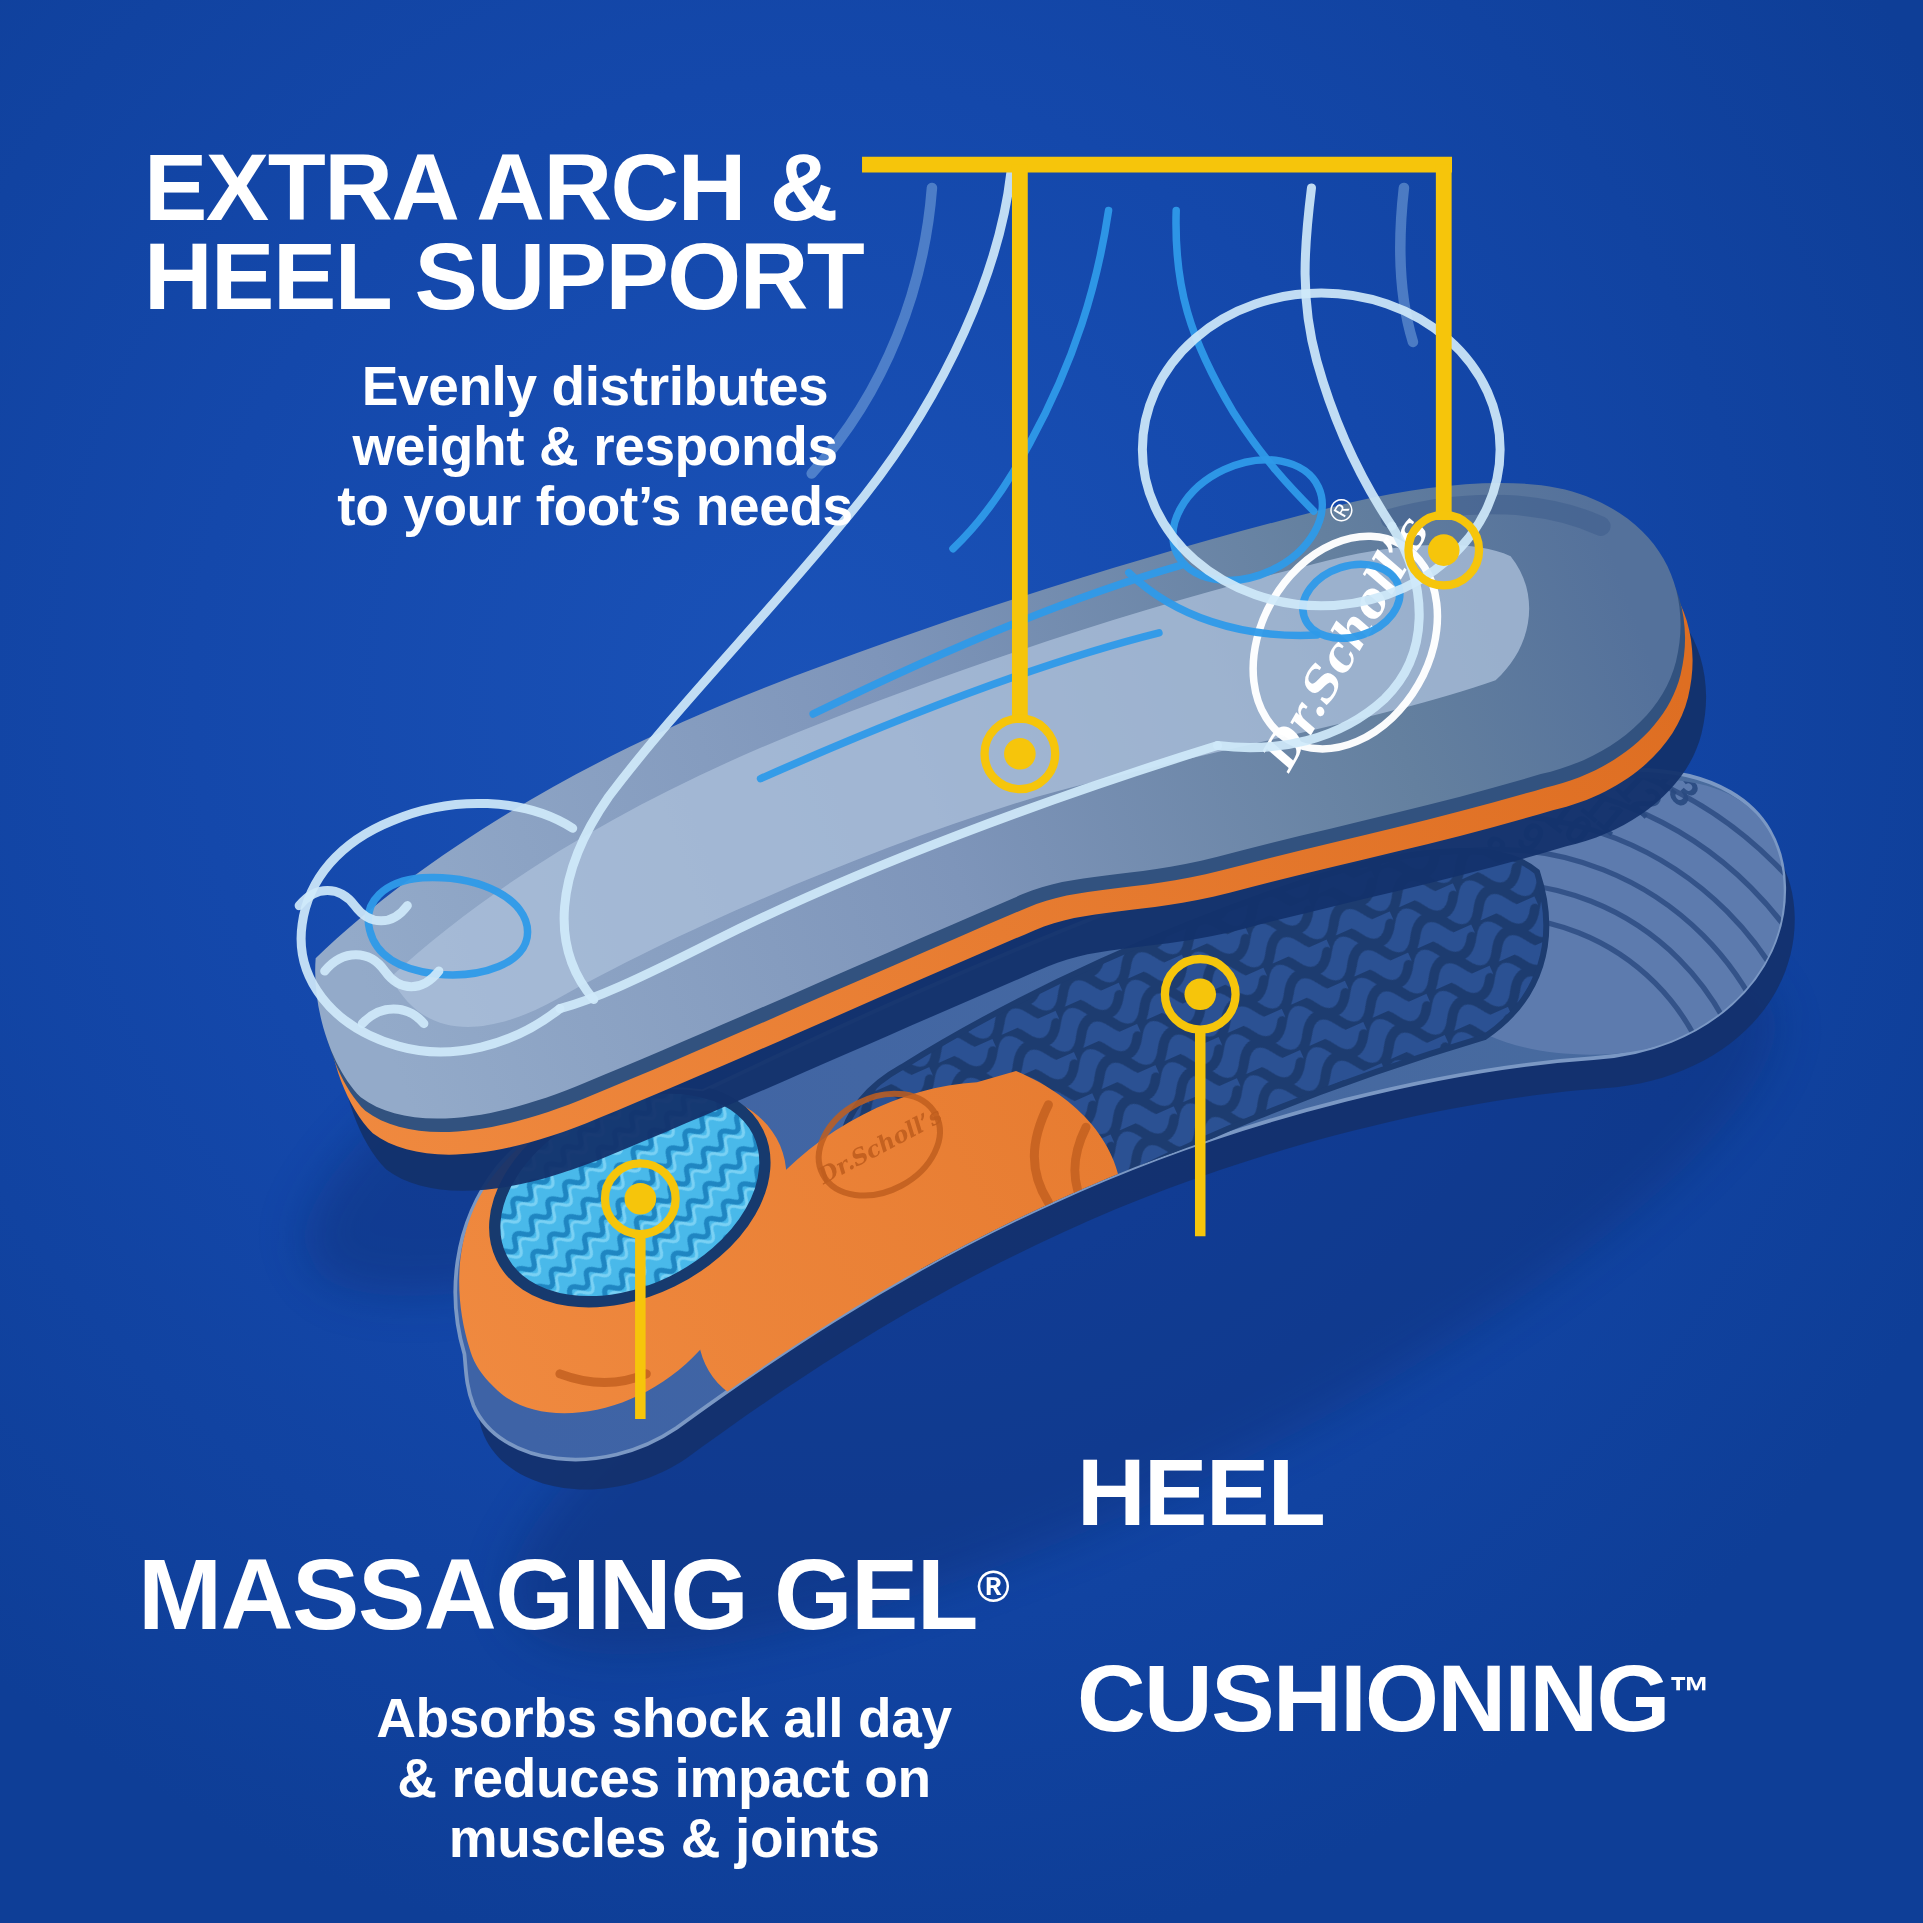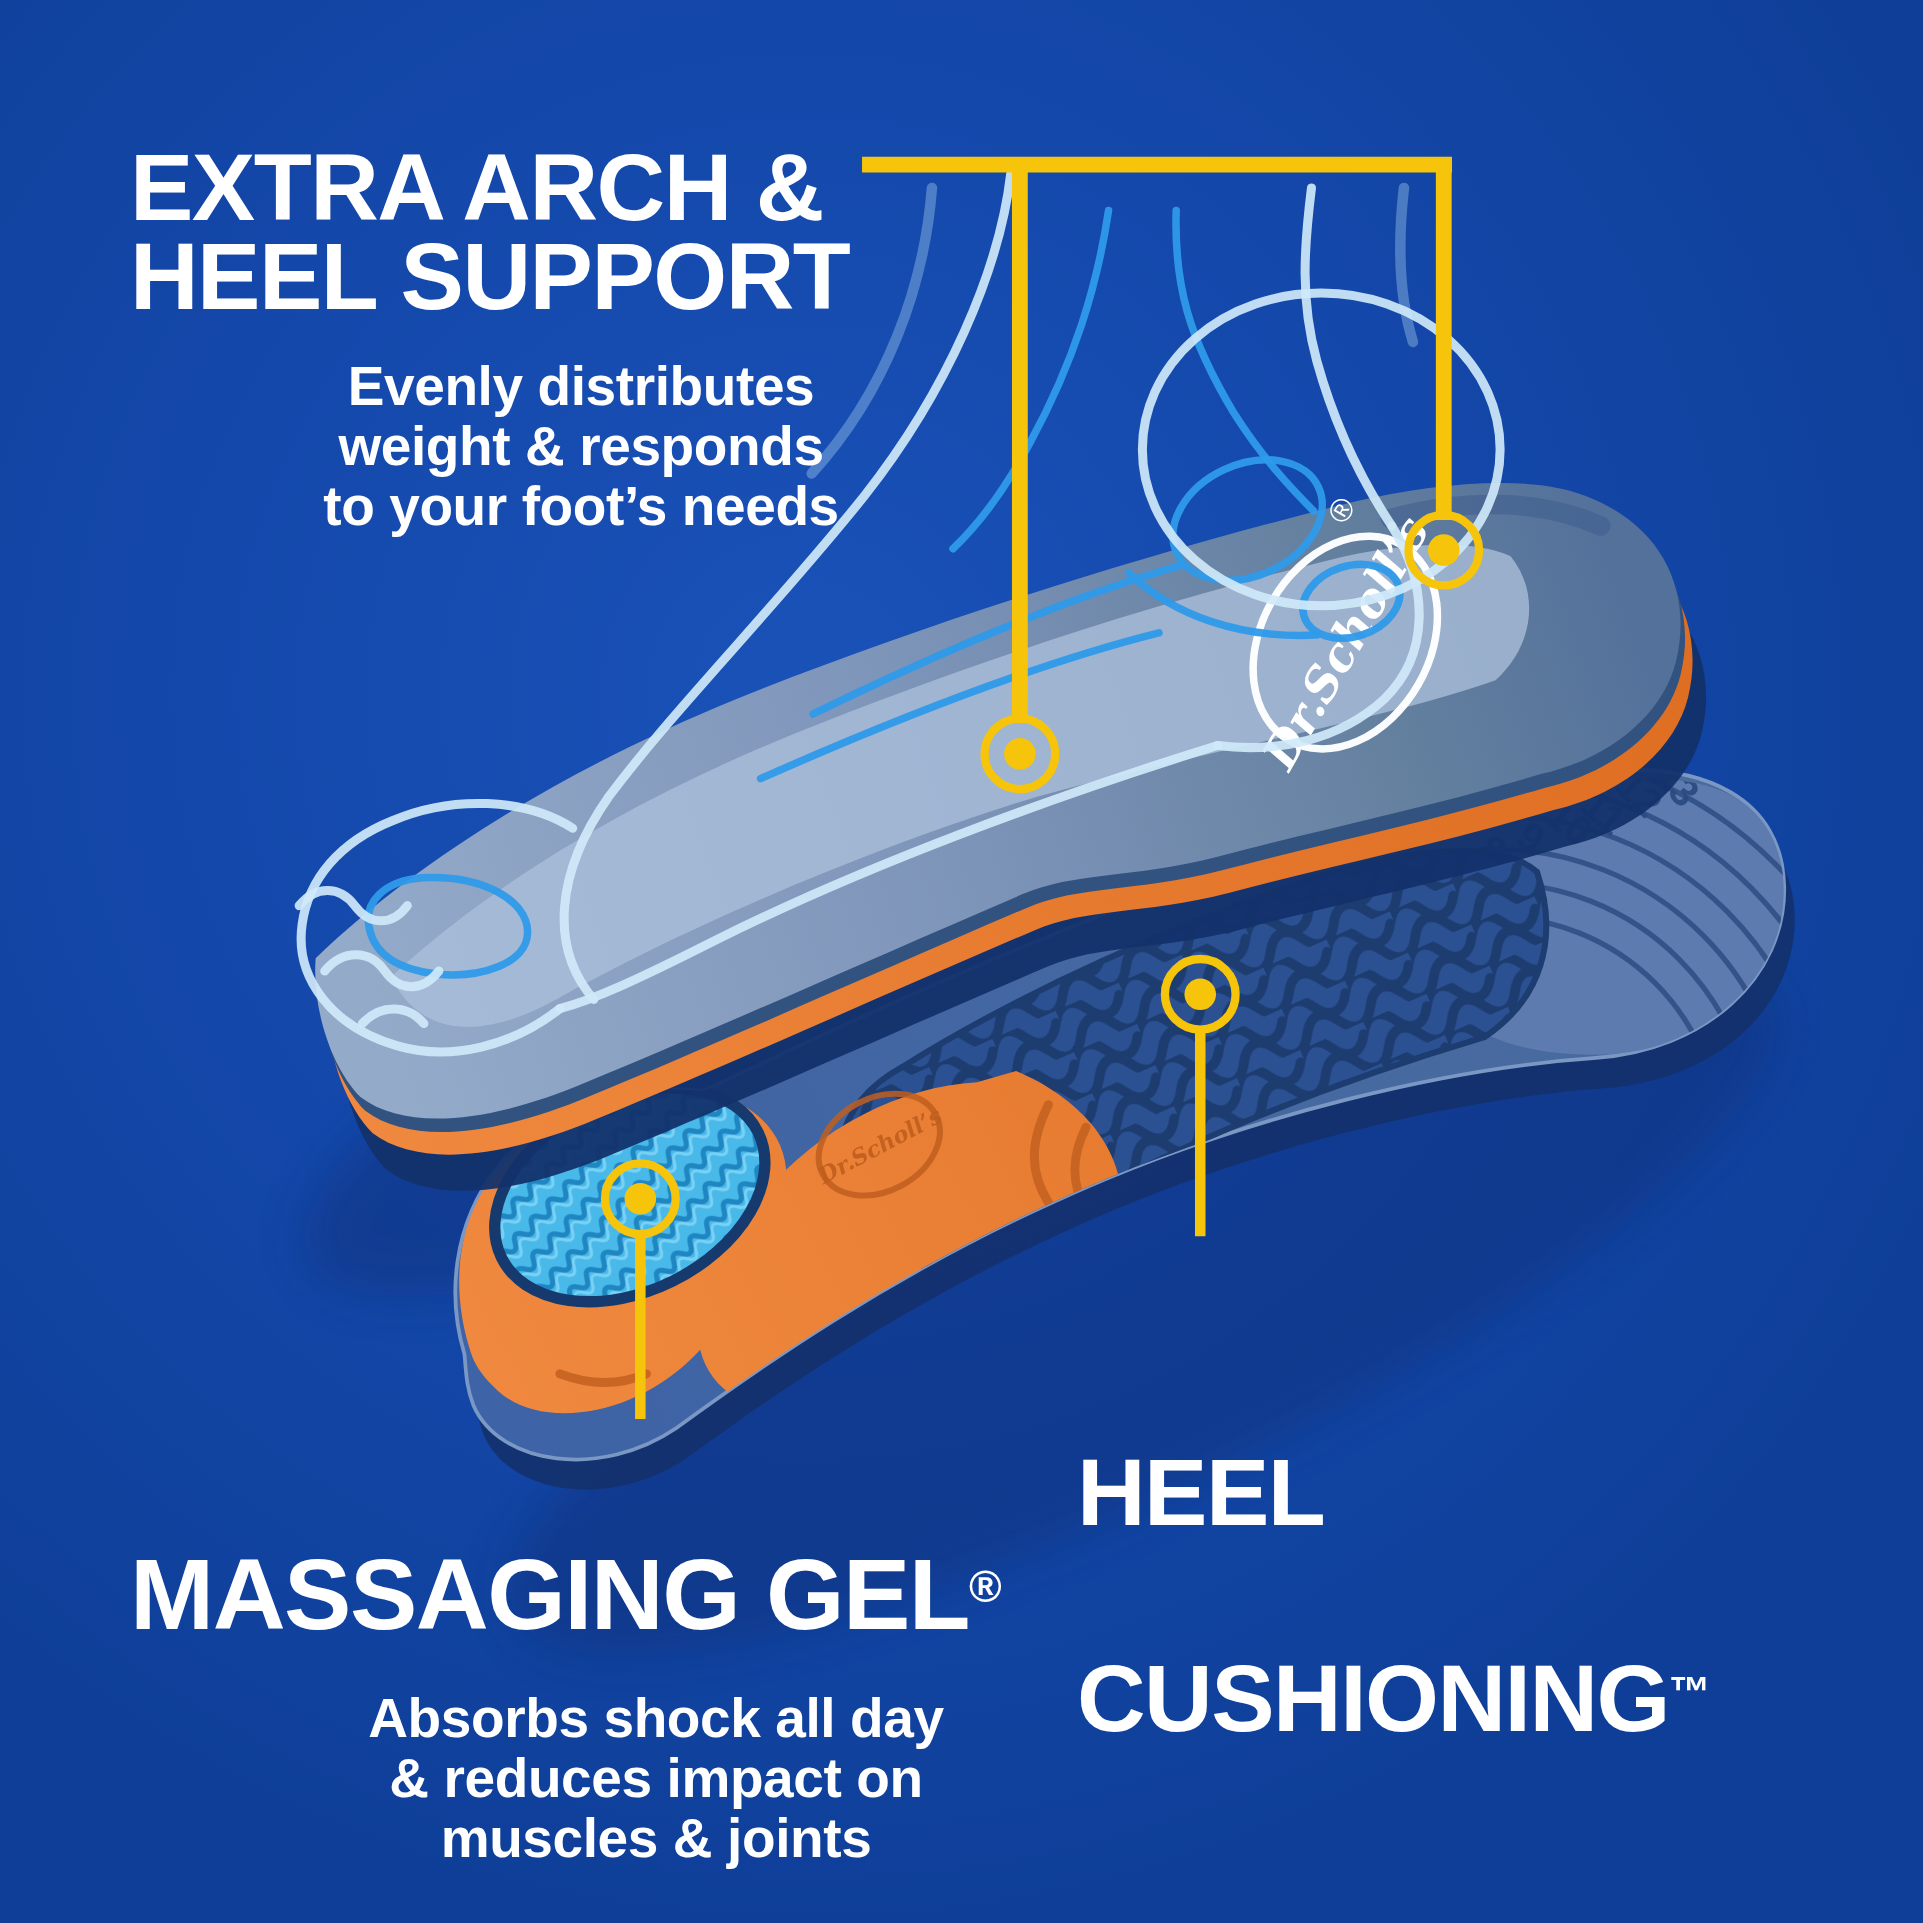--- a/index.html
+++ b/index.html
@@ -16,24 +16,24 @@
     font-family:"Liberation Sans", sans-serif;
     background:radial-gradient(1278px 1278px at 42% 36%, var(--background_blue_light) 0%, var(--background_blue) 48%, var(--background_blue_deep) 100%);
   }
   .stage{position:absolute;inset:0;}
   svg.art{position:absolute;left:0;top:0;width:1924px;height:1924px;display:block;}
 
   
   .tb{position:absolute;color:var(--text_white);}
   .tb .title{font-weight:bold;letter-spacing:-1.5px;white-space:pre-line;}
   .tb .body{font-weight:bold;font-size:55px;line-height:60px;letter-spacing:-0.4px;white-space:pre-line;text-align:center;}
-  .f-archheel{left:130px;top:143px;width:902px;}
+  .f-archheel{left:144px;top:143px;width:902px;}
   .f-archheel .title{font-size:95px;line-height:89px;}
   .f-archheel .body{margin-top:35px;}
-  .f-gel{left:130px;top:1536px;width:1052px;}
+  .f-gel{left:138px;top:1536px;width:1052px;}
   .f-gel .title{font-size:101px;line-height:101px;}
   .f-gel .body{margin-top:43px;}
   .f-wave{left:1077px;top:1342px;width:827px;}
   .f-wave .title{font-size:95px;line-height:100px;}
   .mark{font-size:.44em;vertical-align:.6em;letter-spacing:0;}
 
   
   .bg-shadow{fill:var(--shadow_navy);opacity:.38;}
   .sole1-under{fill:var(--under_navy);opacity:.95;}
   .sole1-side{fill:var(--side_navy);}

